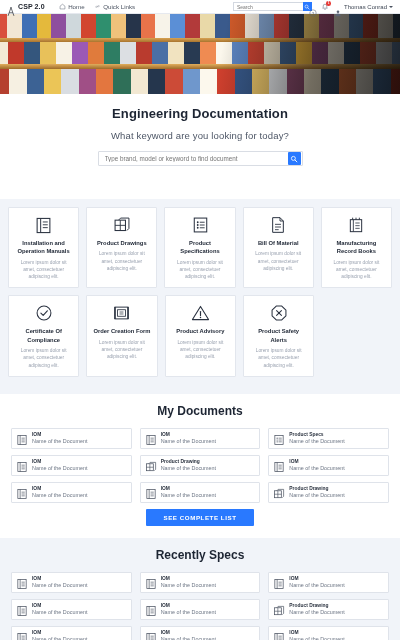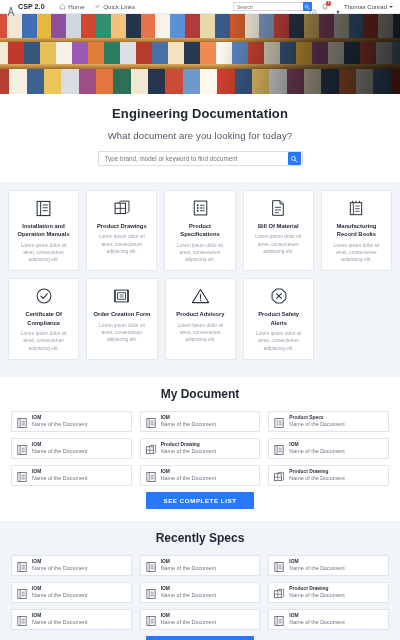--- a/index.html
+++ b/index.html
@@ -47,21 +47,21 @@
   .caret-dn { width: 0; height: 0; border-left: 2px solid transparent; border-right: 2px solid transparent; border-top: 2.6px solid #4a5260; }
 
   
   .banner { height: 80px; width: 100%; position: relative; overflow: hidden; background: #2b2015; }
   .shelf { position: absolute; left: -2%; width: 104%; overflow: hidden; }
   .shelf-books { display: flex; height: 100%; width: 100%; }
   .shelf-books i { flex: 1 1 auto; display: block; }
   .shelf-wood { position: absolute; left: 0; width: 100%; }
 
   
-  .hero { background: #ffffff; padding: 12px 0 16px; text-align: center; }
+  .hero { background: #ffffff; padding: 12px 0 33px; text-align: center; }
   .hero h1 { font-size: 13px; font-weight: bold; color: #1d2533; letter-spacing: .1px; }
   .hero p { font-size: 9.5px; color: #4d5666; margin-top: 9px; letter-spacing: .15px; }
   .hero-search {
     margin: 10px auto 0; width: 205px; height: 15px; border: 1px solid #d9dde4;
     background: #fff; display: flex; align-items: center; border-radius: 1px;
   }
   .hero-search input {
     flex: 1; border: 0; outline: 0; font-size: 6.3px; color: #a0a7b3;
     padding-left: 6px; font-family: "Liberation Sans", sans-serif;
   }
@@ -267,21 +267,21 @@
           <i style="background:#f7f3e8"></i>
           <i style="background:#4b7cb5"></i>
           <i style="background:#c23b2c"></i>
       </div>
     </div>
     <div style="position:absolute;left:0;top:0;width:100%;height:100%;background:linear-gradient(100deg,rgba(0,0,0,0) 55%,rgba(10,8,6,.55) 78%,rgba(5,4,3,.8) 100%)"></div>
   </div>
 
   <div class="hero">
     <h1>Engineering Documentation</h1>
-    <p>What document are you looking for today?</p>
+    <p>What keyword are you looking for today?</p>
     <div class="hero-search">
       <input value="" placeholder="Type brand, model or keyword to find document" style="">
       <span class="hero-search-btn">
         <svg viewBox="0 0 20 20" width="8" height="8">
             <circle cx="8.5" cy="8.5" r="5" fill="none" stroke="#fff" stroke-width="2"></circle>
             <path d="M12.5 12.5 L17.2 17.2" stroke="#fff" stroke-width="2.3" stroke-linecap="round"></path>
           </svg>
       </span>
     </div>
   </div>
@@ -412,21 +412,21 @@
         </div>
         <div class="cat-title">Product Safety Alerts</div>
         <div class="cat-desc">Lorem ipsum dolor sit amet, consectetuer adipiscing elit.</div>
       </div>
 
       <div style="width:74px"></div>
     </div>
   </div>
 
   <div class="docs-section white">
-    <div class="sec-title">My Document</div>
+    <div class="sec-title">My Documents</div>
 
     <div class="doc-row">
       <div class="doc-card">
         <span class="doc-ico"><svg viewBox="0 0 24 26" width="12" height="12">
               <rect x="3" y="3" width="18" height="20" fill="none" stroke="#4a5260" stroke-width="1.6"></rect>
               <line x1="8" y1="3" x2="8" y2="23" stroke="#4a5260" stroke-width="1.5"></line>
               <line x1="11" y1="9" x2="18" y2="9" stroke="#4a5260" stroke-width="1.4"></line>
               <line x1="11" y1="13" x2="18" y2="13" stroke="#4a5260" stroke-width="1.4"></line>
               <line x1="11" y1="17" x2="18" y2="17" stroke="#4a5260" stroke-width="1.4"></line>
             </svg></span>

